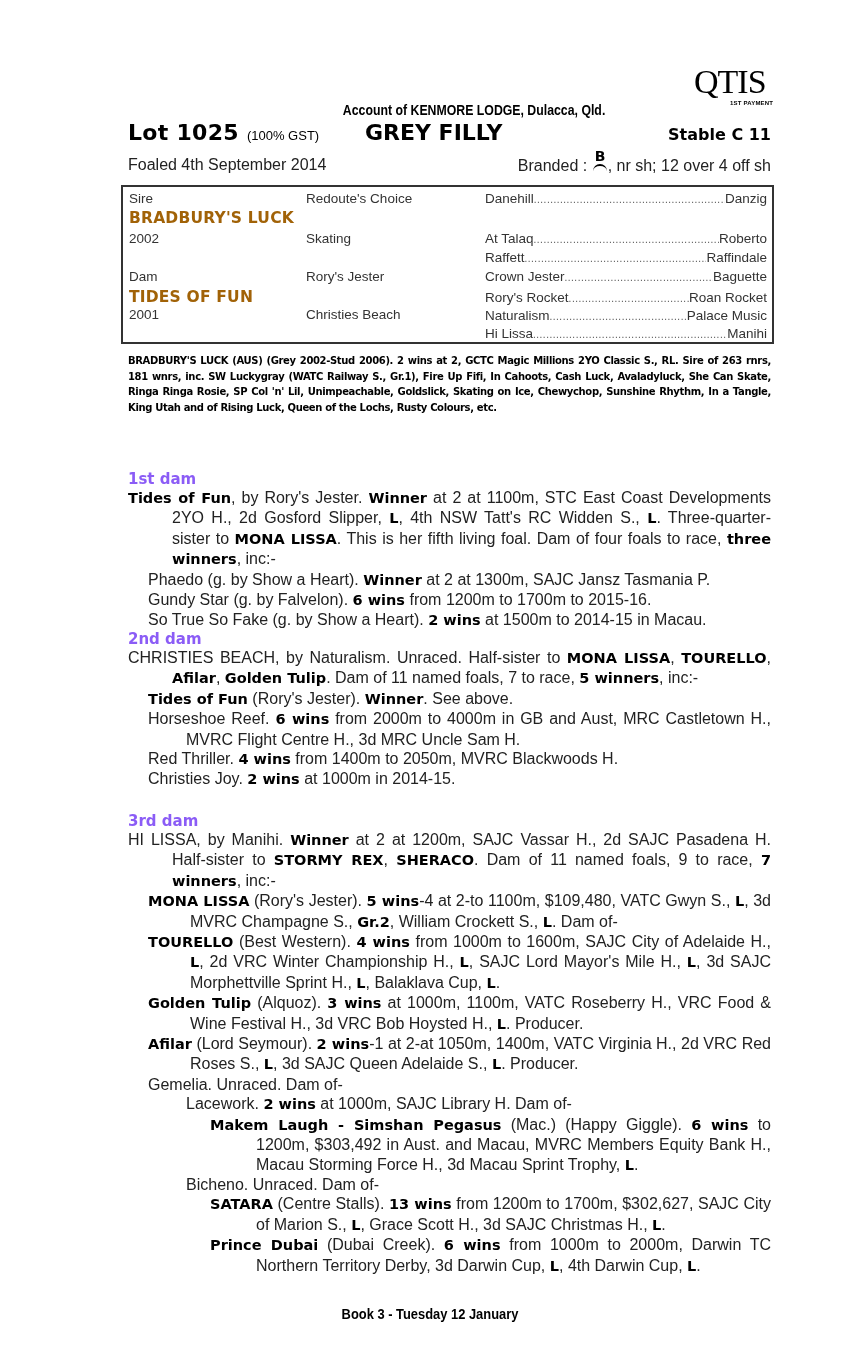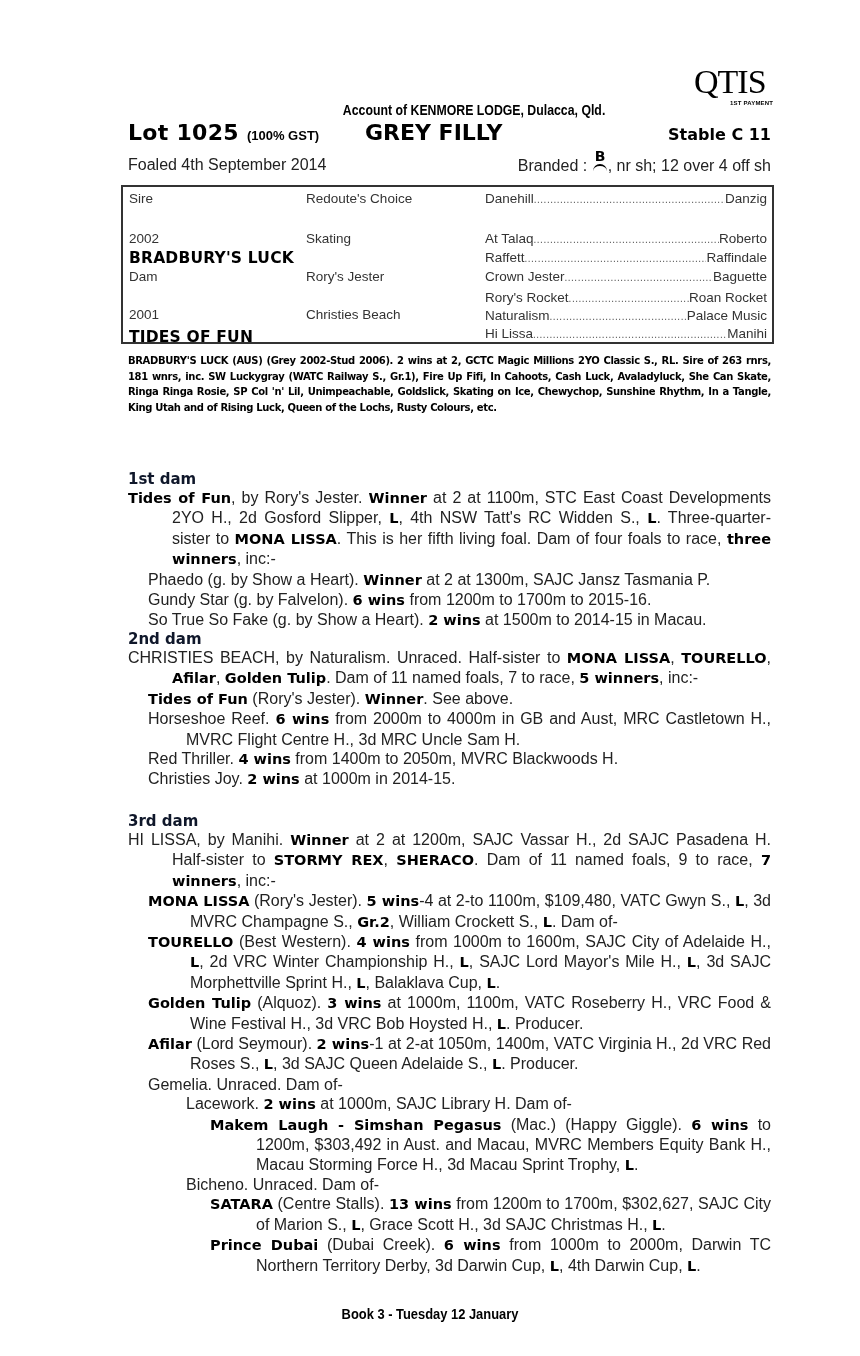--- a/index.html
+++ b/index.html
@@ -12,48 +12,48 @@
                font-size:34px; letter-spacing:-1px; line-height:36px; }
   .logo-sub { position:absolute; left:46px; top:32px; font-size:6px; font-weight:bold; letter-spacing:0.2px; }
 
   .account { position:absolute; left:0; width:643px; top:101px; text-align:center;
              font-size:15px; font-weight:bold; transform:scaleX(0.82); transform-origin:center; }
   .account span { display:inline-block; padding-left:60px; }
 
   .lotrow { position:absolute; left:0; top:120px; width:643px; height:28px; }
   .lot { position:absolute; left:0; top:0; font-size:22px; font-weight:900; letter-spacing:0.3px;
          font-family:"DejaVu Sans", sans-serif; }
-  .lot .gst { font-family:"Liberation Sans", sans-serif; font-weight:bold; font-size:13px; letter-spacing:0; }
+  .lot .gst { font-family:"Liberation Sans", sans-serif; font-weight:normal; font-size:13px; letter-spacing:0; }
   .sex { position:absolute; left:237px; top:0; font-size:22px; font-weight:900; font-family:"DejaVu Sans", sans-serif; }
   .stable { position:absolute; right:0; top:5px; font-size:16px; font-weight:900; font-family:"DejaVu Sans", sans-serif; }
 
   .foalrow { position:absolute; left:0; top:156px; width:643px; font-size:16px; color:#222; }
   .foaled { position:absolute; left:0; top:0; }
   .branded { position:absolute; right:0; top:0; white-space:nowrap; }
   .brand-mark { display:inline-block; position:relative; width:16px; height:16px; vertical-align:-1px; }
   .brand-mark .b { position:absolute; left:3px; top:-8px; font-size:14px; font-weight:bold; }
   .brand-mark .arc { position:absolute; left:1px; top:8px; width:14px; height:6px; border-top:2px solid #000;
                      border-radius:8px 8px 0 0; }
 
   .pedbox { position:absolute; left:-7px; top:185px; width:653px; height:159px;
             border:2px solid #333; box-sizing:border-box; font-size:13.5px; color:#333;padding-left:30px; }
   .pcol1 { position:absolute; left:6px; }
   .pcol2 { position:absolute; left:183px; }
   .pcol3 { position:absolute; left:362px; width:282px; display:flex; }
   .pcol3 .l { white-space:nowrap; }
   .pcol3 .dots { flex:1; overflow:hidden; white-space:nowrap; color:#555; letter-spacing:0.5px; font-size:10px; line-height:18px; }
   .pcol3 .dots::after { content:"................................................................................................................................................"; }
   .pcol3 .r { white-space:nowrap; }
-  .pbig { font-family:"DejaVu Sans", sans-serif; font-weight:900; font-size:15.5px; color:#000000; letter-spacing:0.2px;margin-top:40px; }
+  .pbig { font-family:"DejaVu Sans", sans-serif; font-weight:900; font-size:15.5px; color:#a16207; letter-spacing:0.2px; }
 
   .sirepara { position:absolute; left:0; top:353px; width:643px; font-family:"DejaVu Sans", sans-serif;
               font-weight:bold; font-size:10px; line-height:15.5px; text-align:justify; letter-spacing:-0.35px; }
 
   .section { position:absolute; left:0; width:643px; font-size:16px; line-height:19.4px; color:#222; }
-  .sechead { font-family:"DejaVu Sans", sans-serif; font-weight:bold; font-size:15px; color:#0f172a; line-height:18px; }
+  .sechead { font-family:"DejaVu Sans", sans-serif; font-weight:bold; font-size:15px; color:#8b5cf6; line-height:18px; }
   .entry { text-align:justify; }
   .b { font-family:"DejaVu Sans", sans-serif; font-weight:bold; color:#000; font-size:14.5px; }
   .lvl0 { padding-left:44px; text-indent:-44px; }
   .lvl1 { padding-left:58px; text-indent:-38px; }
   .lvl1b { padding-left:62px; text-indent:-42px; }
   .lvl3 { padding-left:100px; text-indent:-42px; }
   .lvl4 { padding-left:128px; text-indent:-46px; }
 
   .footer { position:absolute; left:0; width:860px; top:1305px; text-align:center; font-size:15px;
             font-weight:bold; transform:scaleX(0.86); }

